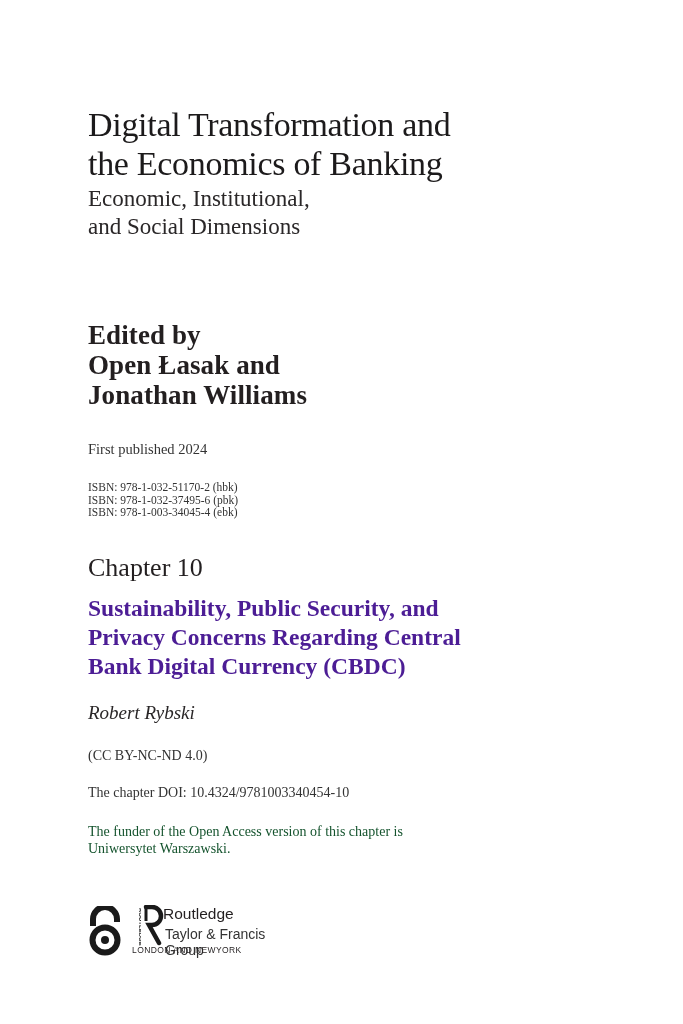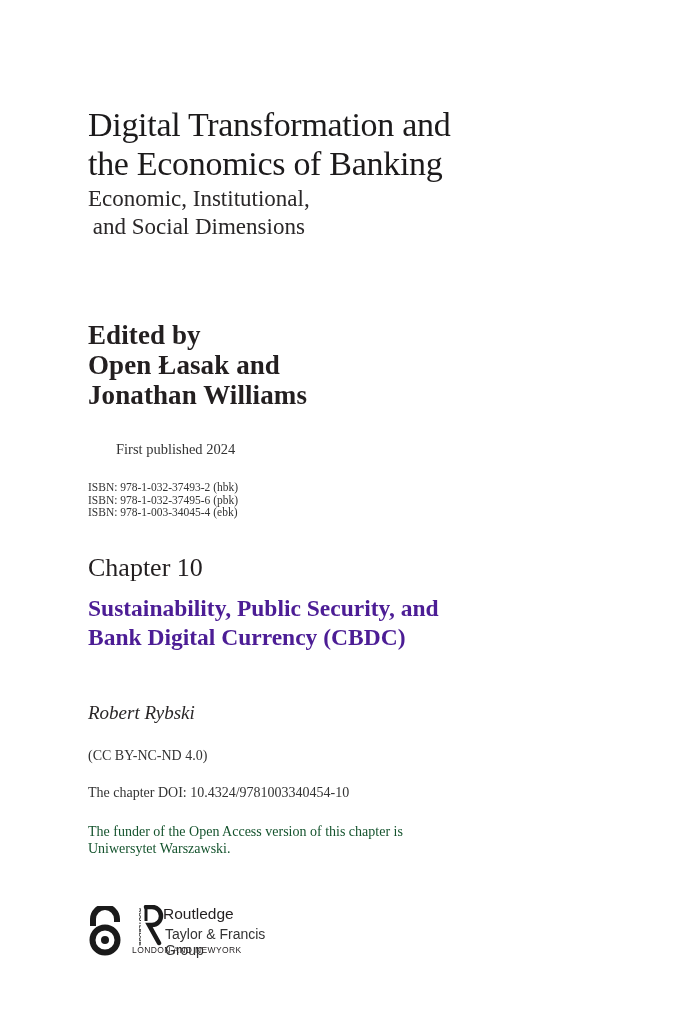--- a/index.html
+++ b/index.html
@@ -4,24 +4,24 @@
   <style>
     html, body { margin: 0; padding: 0; }
     body {
       width: 683px; height: 1024px; background: #ffffff; position: relative; overflow: hidden;
       font-family: "Liberation Serif", "DejaVu Serif", serif; color: #231f20;
     }
     .abs { position: absolute; left: 88px; white-space: nowrap; }
     .title { top: 105px; font-size: 34px; line-height: 39px; font-weight: normal; letter-spacing: -0.3px; color: #1c1a1b; }
     .title span { display: block; }
     .subtitle { top: 185px; font-size: 23px; line-height: 28px; color: #2a2728; }
-    .subtitle span { display: block; text-align: center; }
+    .subtitle span { display: block; }
     .editors { top: 320px; font-size: 27px; line-height: 30px; font-weight: bold; color: #231f20; letter-spacing: 0.1px; }
     .editors span { display: block; }
-    .first-pub { top: 441px; font-size: 14.5px; color: #333; margin-left: 28px; }
+    .first-pub { top: 441px; font-size: 14.5px; color: #333; }
     .isbn { top: 481px; font-size: 11.5px; line-height: 12.5px; color: #333; }
     .isbn span { display: block; }
     .chapter-num { top: 552px; font-size: 26px; line-height: 32px; color: #231f20; }
     .chapter-title { top: 594px; font-size: 23.5px; line-height: 29px; font-weight: bold; color: #4c1d95; }
     .chapter-title span { display: block; }
     .author { top: 702px; font-size: 19px; font-style: italic; color: #2a2728; text-align: right; }
     .license { top: 748px; font-size: 14px; color: #333; text-align: center; }
     .doi { top: 785px; font-size: 14px; color: #333; }
     .funder { top: 823px; font-size: 14px; line-height: 17px; color: #14532d; }
     .funder span { display: block; }
@@ -49,29 +49,30 @@
 
 <div class="abs editors">
   <span>Edited by</span>
   <span>Open Łasak and</span>
   <span>Jonathan Williams</span>
 </div>
 
 <div class="abs first-pub">First published 2024</div>
 
 <div class="abs isbn">
-  <span>ISBN: 978-1-032-37493-2 (hbk)</span>
+  <span>ISBN: 978-1-032-51170-2 (hbk)</span>
   <span>ISBN: 978-1-032-37495-6 (pbk)</span>
   <span>ISBN: 978-1-003-34045-4 (ebk)</span>
 </div>
 
 <div class="abs chapter-num">Chapter 10</div>
 
 <div class="abs chapter-title">
   <span>Sustainability, Public Security, and</span>
+  <span>Privacy Concerns Regarding Central</span>
   <span>Bank Digital Currency (CBDC)</span>
 </div>
 
 <div class="abs author">Robert Rybski</div>
 
 <div class="abs license">(CC BY-NC-ND 4.0)</div>
 
 <div class="abs doi">The chapter DOI: 10.4324/9781003340454-10</div>
 
 <div class="abs funder">

